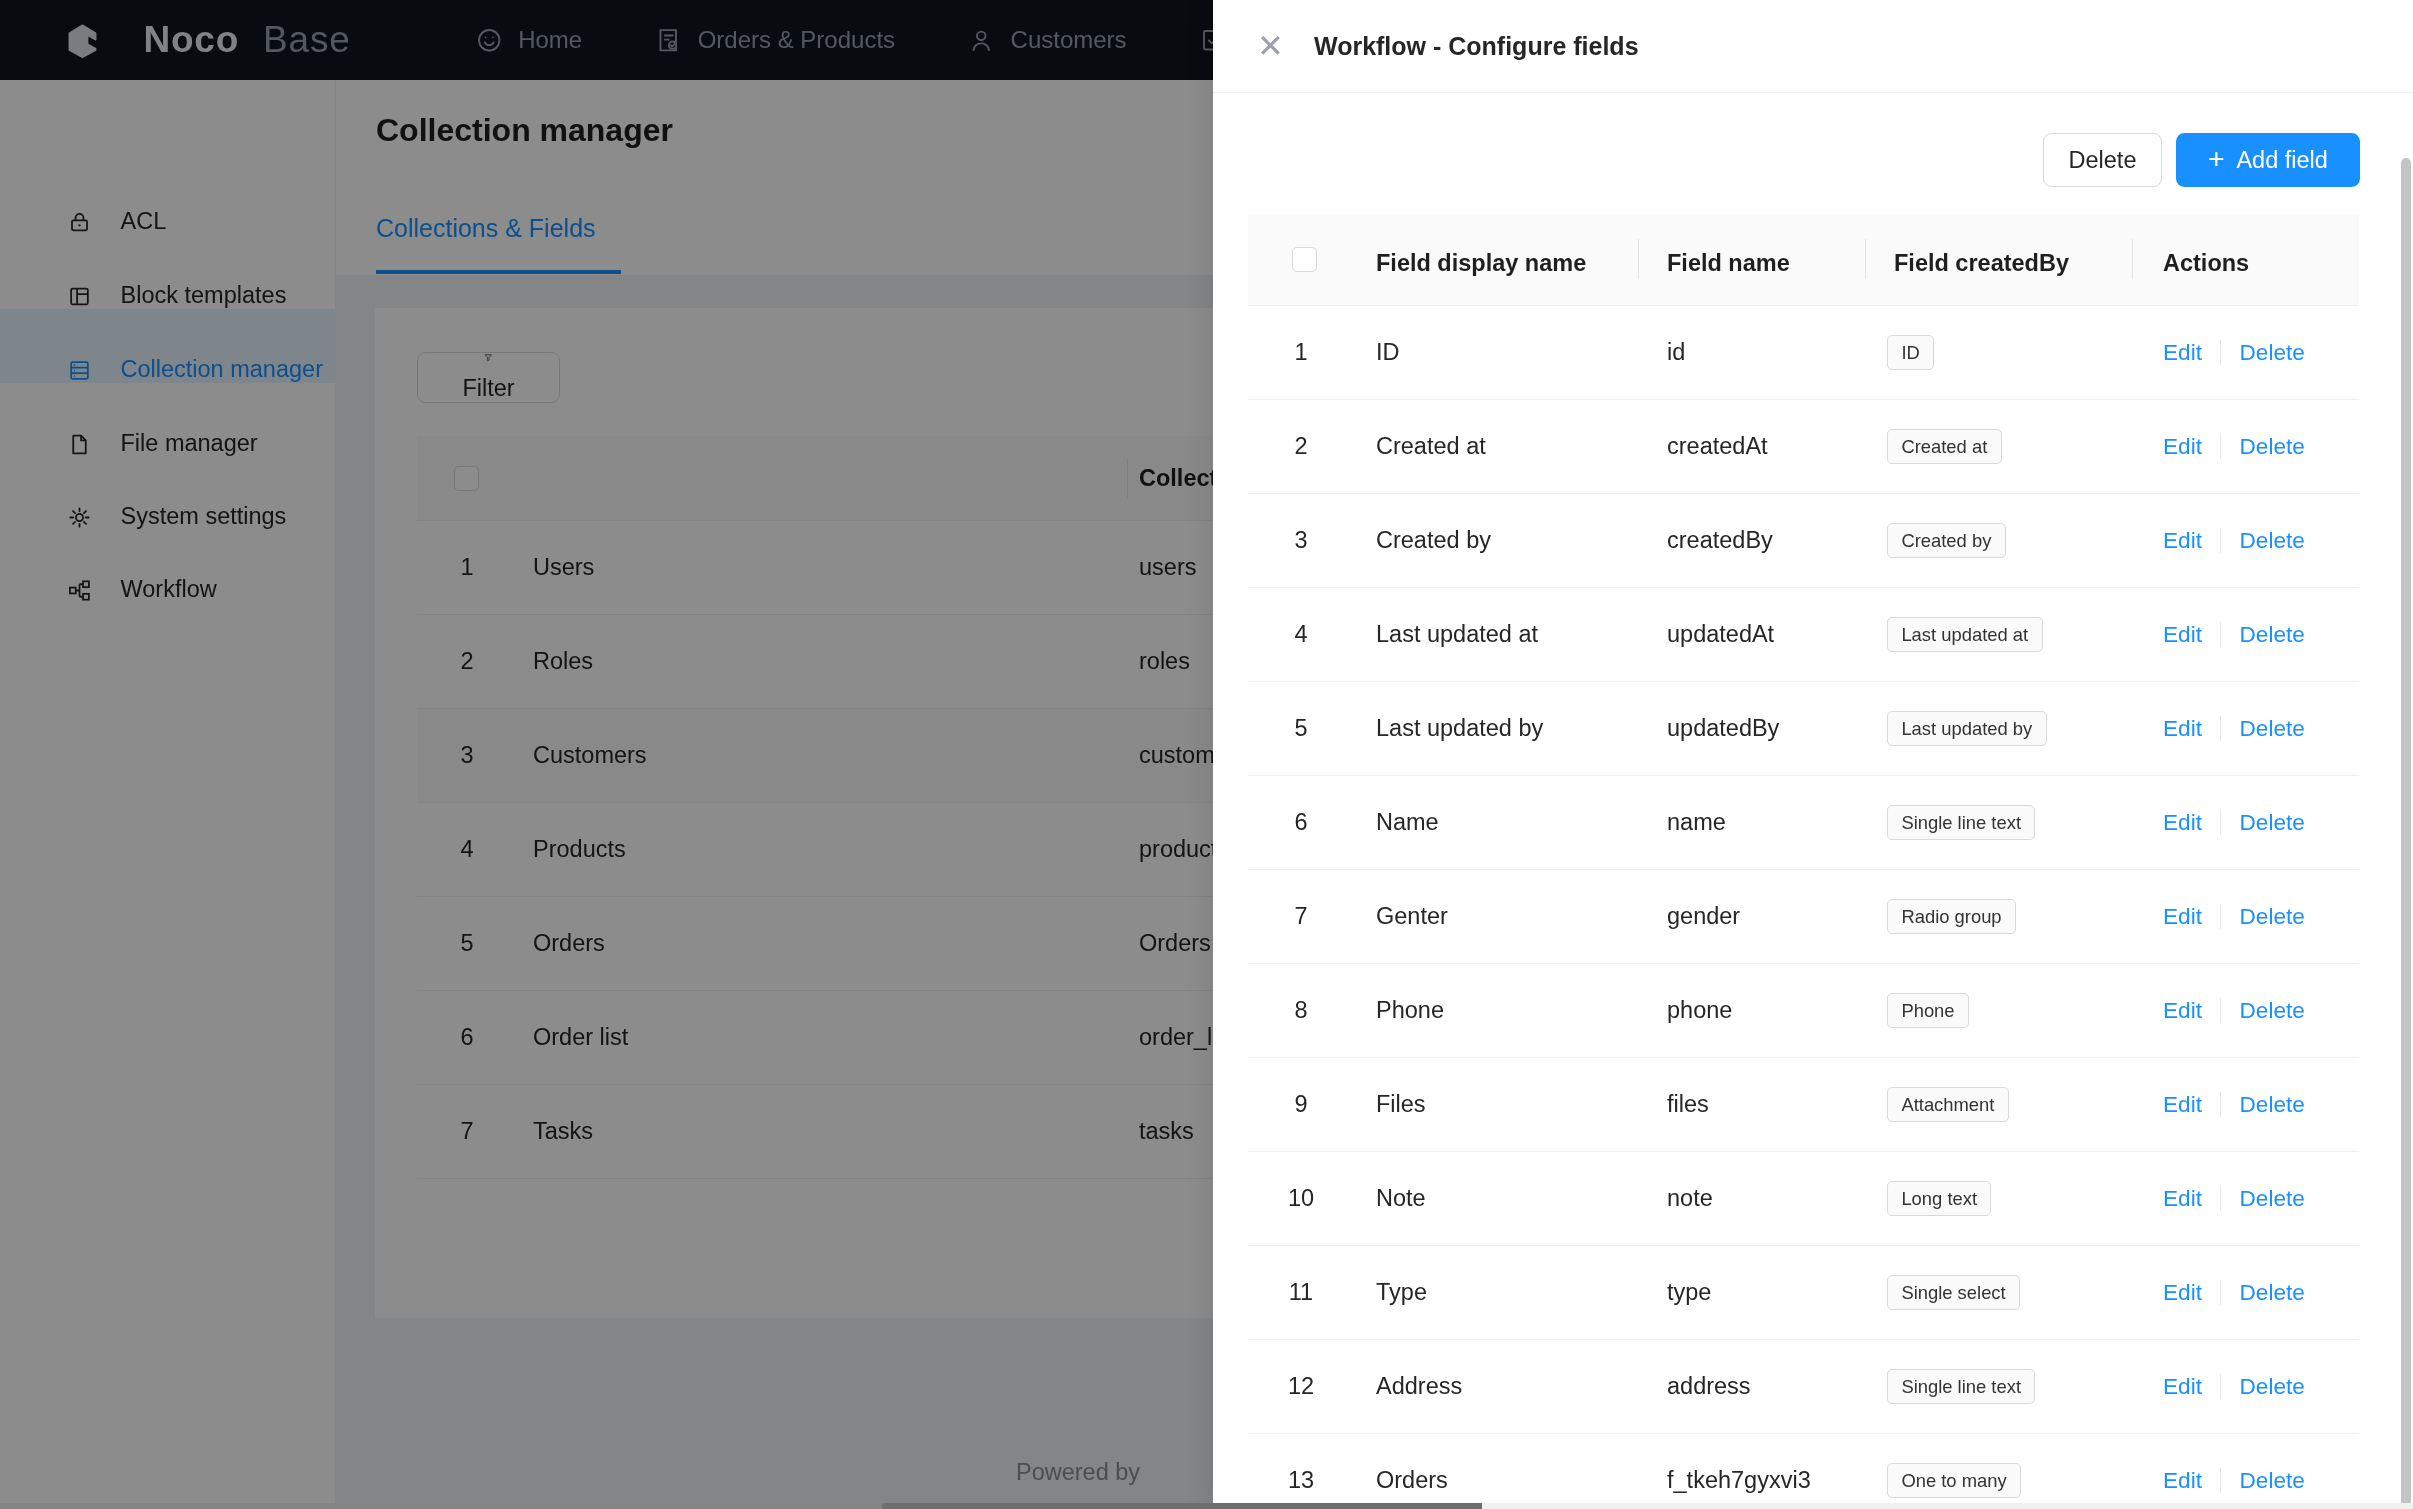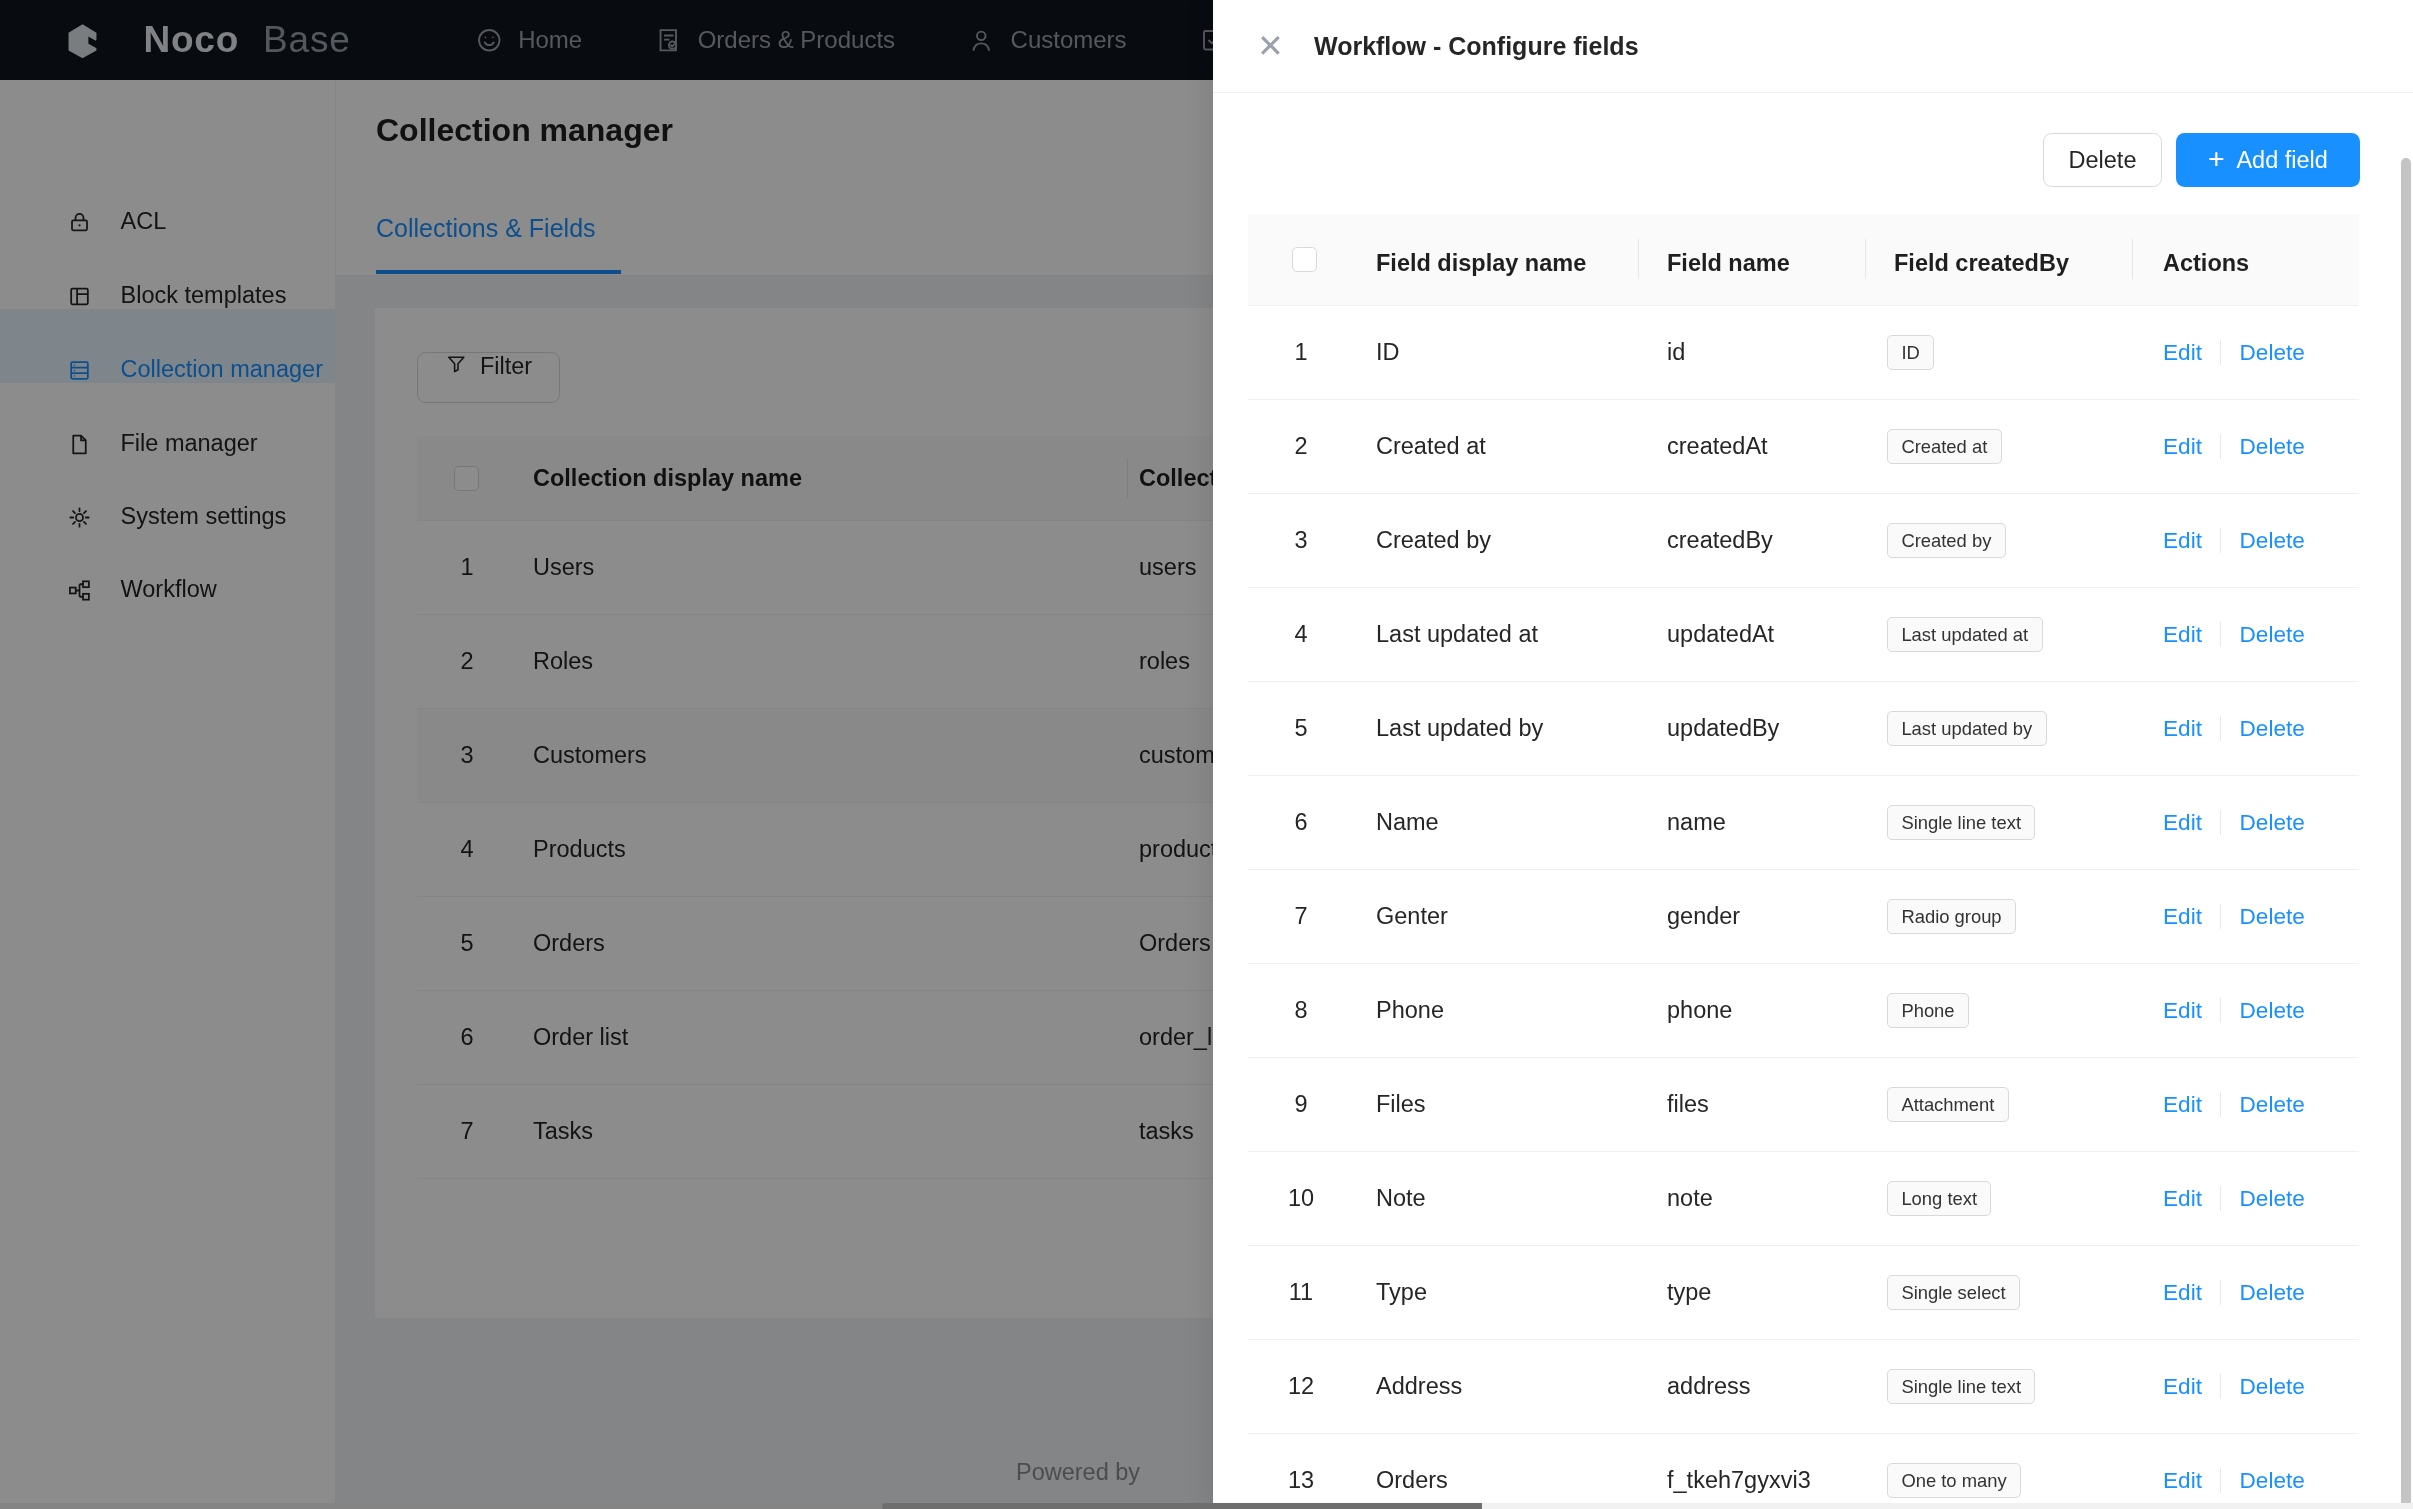--- a/index.html
+++ b/index.html
@@ -26,21 +26,21 @@
   .side-item.active{background:#e6f4ff;color:#1890ff;}
   .si-0{top:81px}.si-1{top:155px}.si-2{top:229px}.si-3{top:303px}.si-4{top:376px}.si-5{top:449px}
   
   .page-head{position:absolute;left:336px;top:80px;right:0;height:195px;background:#fff;border-bottom:0.8px solid #f0f0f0;z-index:1;}
   .page-title{position:absolute;left:40px;top:32px;font-size:32px;font-weight:600;color:#1f1f1f;}
   .tab{position:absolute;left:40px;top:134px;font-size:25px;color:#1890ff;cursor:pointer;}
   .tab-ink{position:absolute;left:40px;top:190px;width:245px;height:4.2px;background:#1890ff;}
   
   .content{position:absolute;left:336px;top:276px;right:0;bottom:0;background:#f0f2f5;z-index:1;}
   .card{position:absolute;left:39px;top:32px;width:1998px;height:1010px;background:#fff;}
-  .filter-btn{position:absolute;left:42px;top:44px;width:141px;height:49px;border:0.8px solid #d9d9d9;border-radius:8.4px;background:#fff;display:flex;align-items:flex-start;justify-content:center;gap:12.6px;font-size:23.5px;color:#262626;cursor:pointer;}
+  .filter-btn{position:absolute;left:42px;top:44px;width:141px;height:49px;border:0.8px solid #d9d9d9;border-radius:8.4px;background:#fff;display:flex;align-items:center;justify-content:center;gap:12.6px;font-size:23.5px;color:#262626;cursor:pointer;flex-direction:column;}
   .mtable{position:absolute;left:42px;top:128px;width:1916px;}
   .mthead{height:84px;background:#fafafa;border-bottom:0.8px solid #f0f0f0;position:relative;}
   .mth-cb{position:absolute;left:37px;top:0;bottom:0;display:flex;align-items:center;}
   .mth-dn{position:absolute;left:116px;top:0;bottom:0;display:flex;align-items:center;font-size:23.5px;font-weight:600;color:#1f1f1f;white-space:nowrap;}
   .mth-nm{position:absolute;left:722px;top:0;bottom:0;display:flex;align-items:center;font-size:23.5px;font-weight:600;color:#1f1f1f;white-space:nowrap;}
   .mth-sep{position:absolute;left:710px;top:22px;width:0.8px;height:40px;background:rgba(0,0,0,0.08);}
   .mrow{height:93px;border-bottom:0.8px solid #f0f0f0;position:relative;background:#fff;}
   .mrow.hl{background:#fafafa;}
   .mcol-idx{position:absolute;left:25px;width:50px;top:0;bottom:0;display:flex;align-items:center;justify-content:center;font-size:23.5px;color:#262626;}
   .mcol-dn{position:absolute;left:116px;top:0;bottom:0;display:flex;align-items:center;font-size:23.5px;color:#262626;white-space:nowrap;}
@@ -190,21 +190,20 @@
         <path d="M4 4.5h16l-6.2 7v6.3l-3.6 1.9v-8.2L4 4.5z" stroke-linejoin="round"></path>
       </svg>
       <span>Filter</span>
     </div>
 
     <div class="mtable">
       <div class="mthead">
         <div class="mth-cb">
             <div class="cbx"></div>
           </div>
-        <div class="mth-dn">Collection display name</div>
         <div class="mth-sep"></div>
         <div class="mth-nm">Collection name</div>
       </div>
       <div id="mrows">
           <div class="mrow">
     <div class="mcol-idx">1</div>
     <div class="mcol-dn">Users</div>
     <div class="mcol-nm">users</div>
   </div>
           <div class="mrow">

